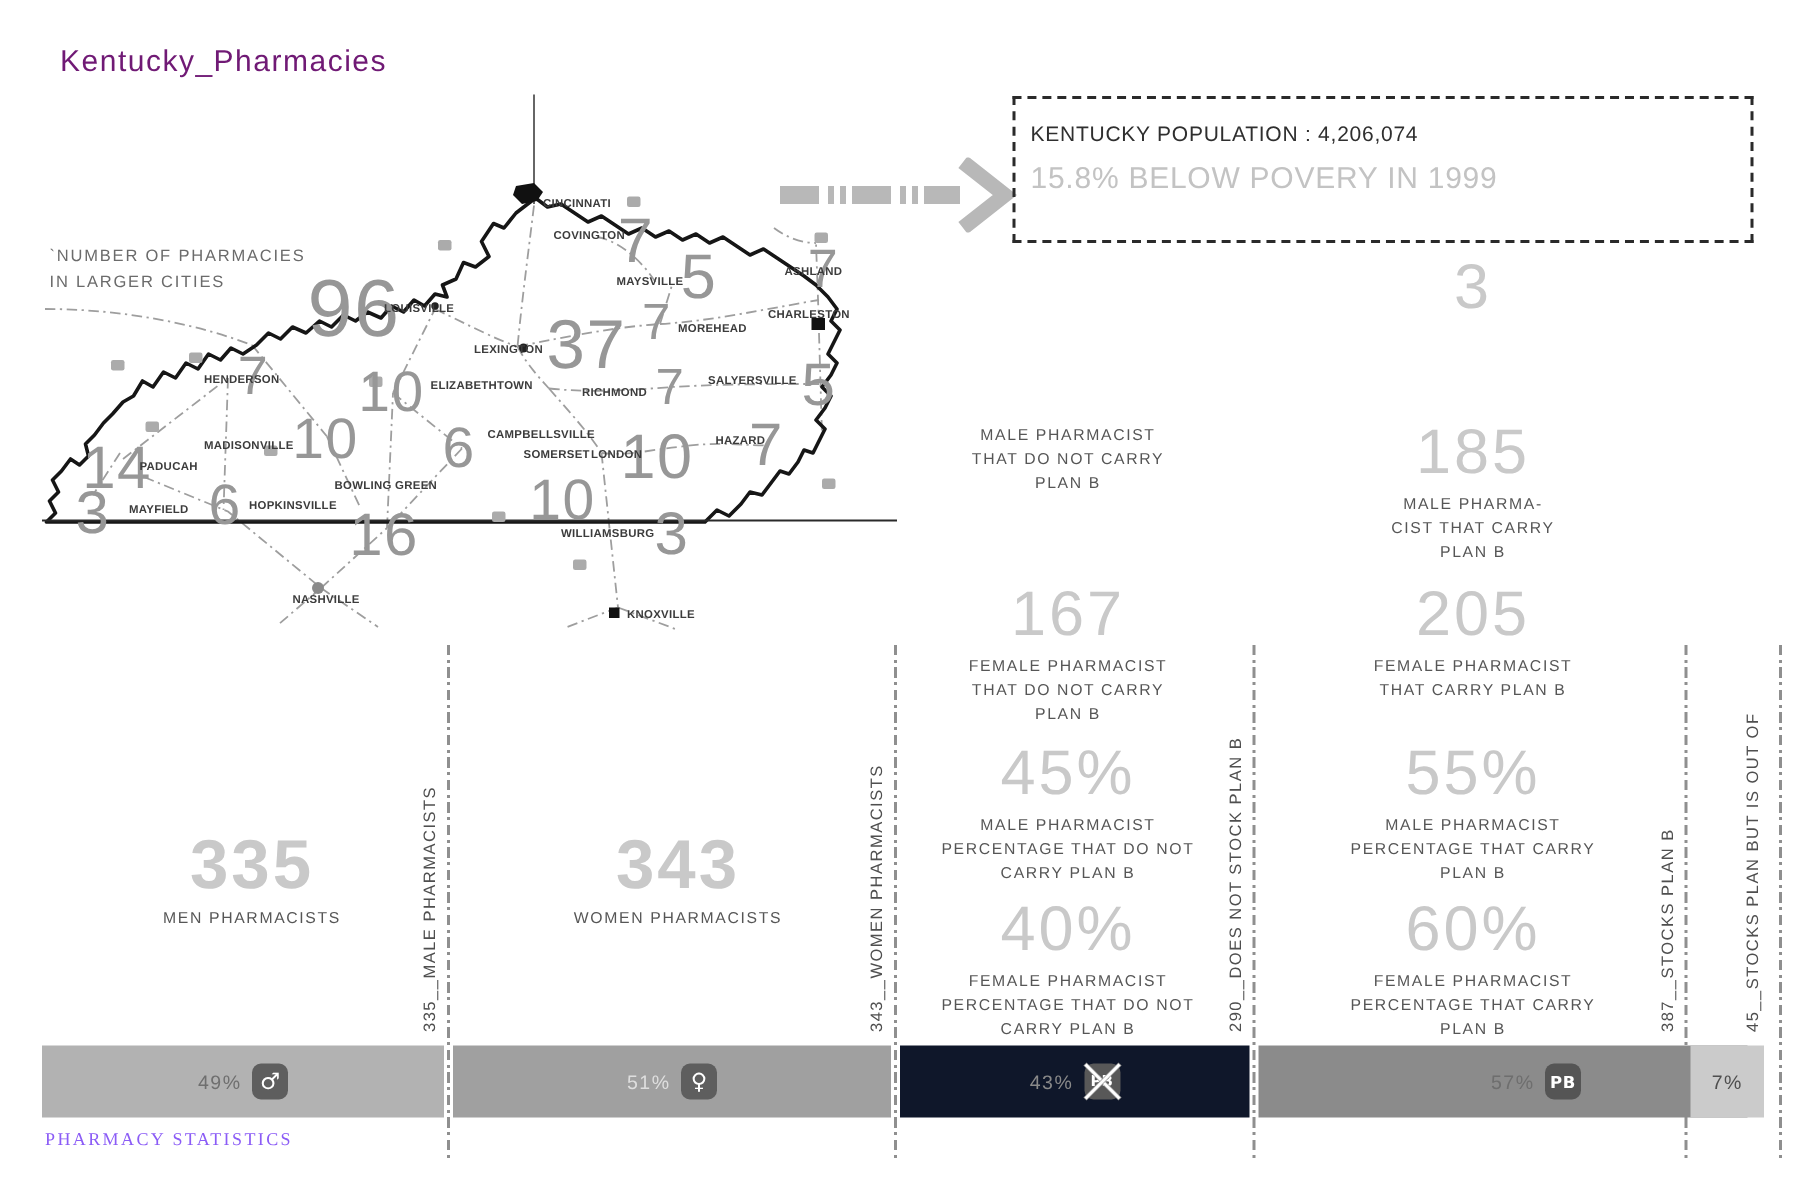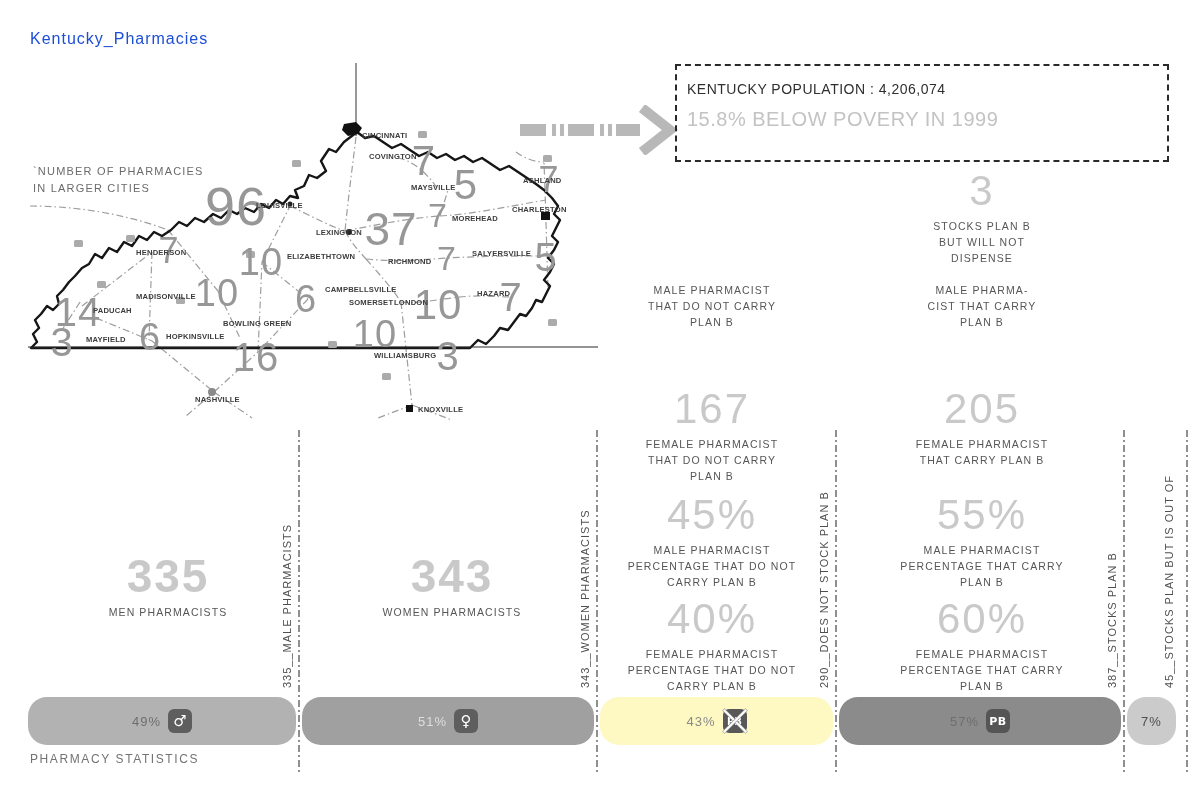--- a/index.html
+++ b/index.html
@@ -1,19 +1,19 @@
 <!DOCTYPE html>
 <html><head>
 <meta charset="utf-8">
 <style>
   html,body{margin:0;padding:0;background:#fff;}
   #page{position:relative;width:1200px;height:800px;background:#ffffff;overflow:hidden;
         font-family:"Liberation Sans",sans-serif;}
   
-  .title{position:absolute;left:30px;top:30px;font-size:16px;color:#1d4ed8;letter-spacing:1px;}
+  .title{position:absolute;left:40px;top:30px;font-size:20px;color:#701a75;letter-spacing:1px;}
   
   .map-note{position:absolute;left:33px;top:163px;font-size:11px;color:#6b6b6b;
             letter-spacing:1.2px;line-height:17px;white-space:pre-line;}
   
   #mapsvg{position:absolute;left:15px;top:55px;}
   #mapsvg .cn{font-size:7.6px;font-weight:bold;fill:#3c3c3c;letter-spacing:.2px;}
   #mapsvg .num{fill:#979797;text-anchor:middle;dominant-baseline:central;letter-spacing:1px;}
   
   .info-box{position:absolute;left:675px;top:64px;width:470px;height:78px;
             border:2px dashed #2a2a2a;padding:8px 10px;}
@@ -27,37 +27,37 @@
   .stat-number.big{font-size:46px;line-height:48px;font-weight:bold;}
   .stat-label{margin-top:4px;font-size:10.5px;color:#565656;letter-spacing:1.1px;
               line-height:16px;white-space:pre-line;}
   
   .vsep{position:absolute;top:430px;height:342px;width:2px;z-index:0;
         background:repeating-linear-gradient(to bottom,#8f8f8f 0 7px,transparent 7px 10px,#8f8f8f 10px 12px,transparent 12px 15px);}
   .vlabel{position:absolute;height:240px;top:448px;writing-mode:vertical-rl;transform:rotate(180deg);
           font-size:11px;color:#4f4f4f;letter-spacing:1px;text-align:left;z-index:0;}
   
   #bar{position:absolute;left:28px;top:697px;width:1148px;height:48px;z-index:1;}
-  .seg{position:absolute;top:0;height:48px;display:flex;align-items:center;justify-content:center;gap:7px;border-radius:19px;}
+  .seg{position:absolute;top:0;height:48px;display:flex;align-items:center;justify-content:center;gap:7px;}
   .seg .pct{font-size:13px;letter-spacing:1px;}
   .icon{width:24px;height:24px;border-radius:6px;background:#5e5e5e;color:#fff;position:relative;
         display:flex;align-items:center;justify-content:center;
         font-family:"DejaVu Sans",sans-serif;font-size:15px;font-weight:bold;}
   .icon.pb{font-size:11px;letter-spacing:.5px;background:#555;}
   .icon.crossed{background:#585858;font-size:10px;}
   .icon.crossed::before,.icon.crossed::after{content:"";position:absolute;left:-4px;right:-4px;top:11px;
         height:2px;background:#fff;box-shadow:0 0 0 .5px #999;}
   .icon.crossed::before{transform:rotate(45deg);}
   .icon.crossed::after{transform:rotate(-45deg);}
   .seg1{left:0;width:268px;background:#b2b2b2;}   .seg1 .pct{color:#6f6f6f;}
   .seg2{left:274px;width:292px;background:#a0a0a0;} .seg2 .pct{color:#dedede;}
-  .seg3{left:572px;width:233px;background:#fef9c3;} .seg3 .pct{color:#898989;}
-  .seg4{left:811px;width:282px;background:#8b8b8b;} .seg4 .pct{color:#6e6e6e;}
+  .seg3{left:572px;width:233px;background:#0f172a;} .seg3 .pct{color:#898989;}
+  .seg4{left:811px;width:282px;background:#8b8b8b;padding-left:44px;} .seg4 .pct{color:#6e6e6e;}
   .seg5{left:1099px;width:49px;background:#cbcbcb;} .seg5 .pct{color:#4f4f4f;}
-  .bar-caption{position:absolute;left:30px;top:752px;font-size:12px;color:#737373;letter-spacing:1.6px;}
+  .bar-caption{position:absolute;left:30px;top:752px;font-size:12px;color:#8b5cf6;letter-spacing:1.6px;font-family:Liberation Serif, serif;}
 </style>
 </head>
 <body>
 
 <div id="page">
 
   <div class="title">Kentucky_Pharmacies</div>
   <div class="map-note">`NUMBER OF PHARMACIES
 IN LARGER CITIES</div>
 
@@ -200,30 +200,28 @@
   <div class="vsep" style="left:1186px"></div>
 
   <div class="vlabel" style="left:281px">335__MALE PHARMACISTS</div>
   <div class="vlabel" style="left:579px">343__WOMEN PHARMACISTS</div>
   <div class="vlabel" style="left:818px">290__DOES NOT STOCK PLAN B</div>
   <div class="vlabel" style="left:1106px">387__STOCKS PLAN B</div>
   <div class="vlabel" style="left:1163px">45__STOCKS PLAN BUT IS OUT OF</div>
 
   <div class="stat" style="left:857px;top:168px">
     <div class="stat-number">3</div>
-    <div class="stat-label">STOCKS PLAN B
-BUT WILL NOT
-DISPENSE</div>
   </div>
   <div class="stat" style="left:587px;top:278px">
     <div class="stat-label">MALE PHARMACIST
 THAT DO NOT CARRY
 PLAN B</div>
   </div>
   <div class="stat" style="left:857px;top:278px">
+    <div class="stat-number">185</div>
     <div class="stat-label">MALE PHARMA-
 CIST THAT CARRY
 PLAN B</div>
   </div>
   <div class="stat" style="left:587px;top:386px">
     <div class="stat-number">167</div>
     <div class="stat-label">FEMALE PHARMACIST
 THAT DO NOT CARRY
 PLAN B</div>
   </div>

